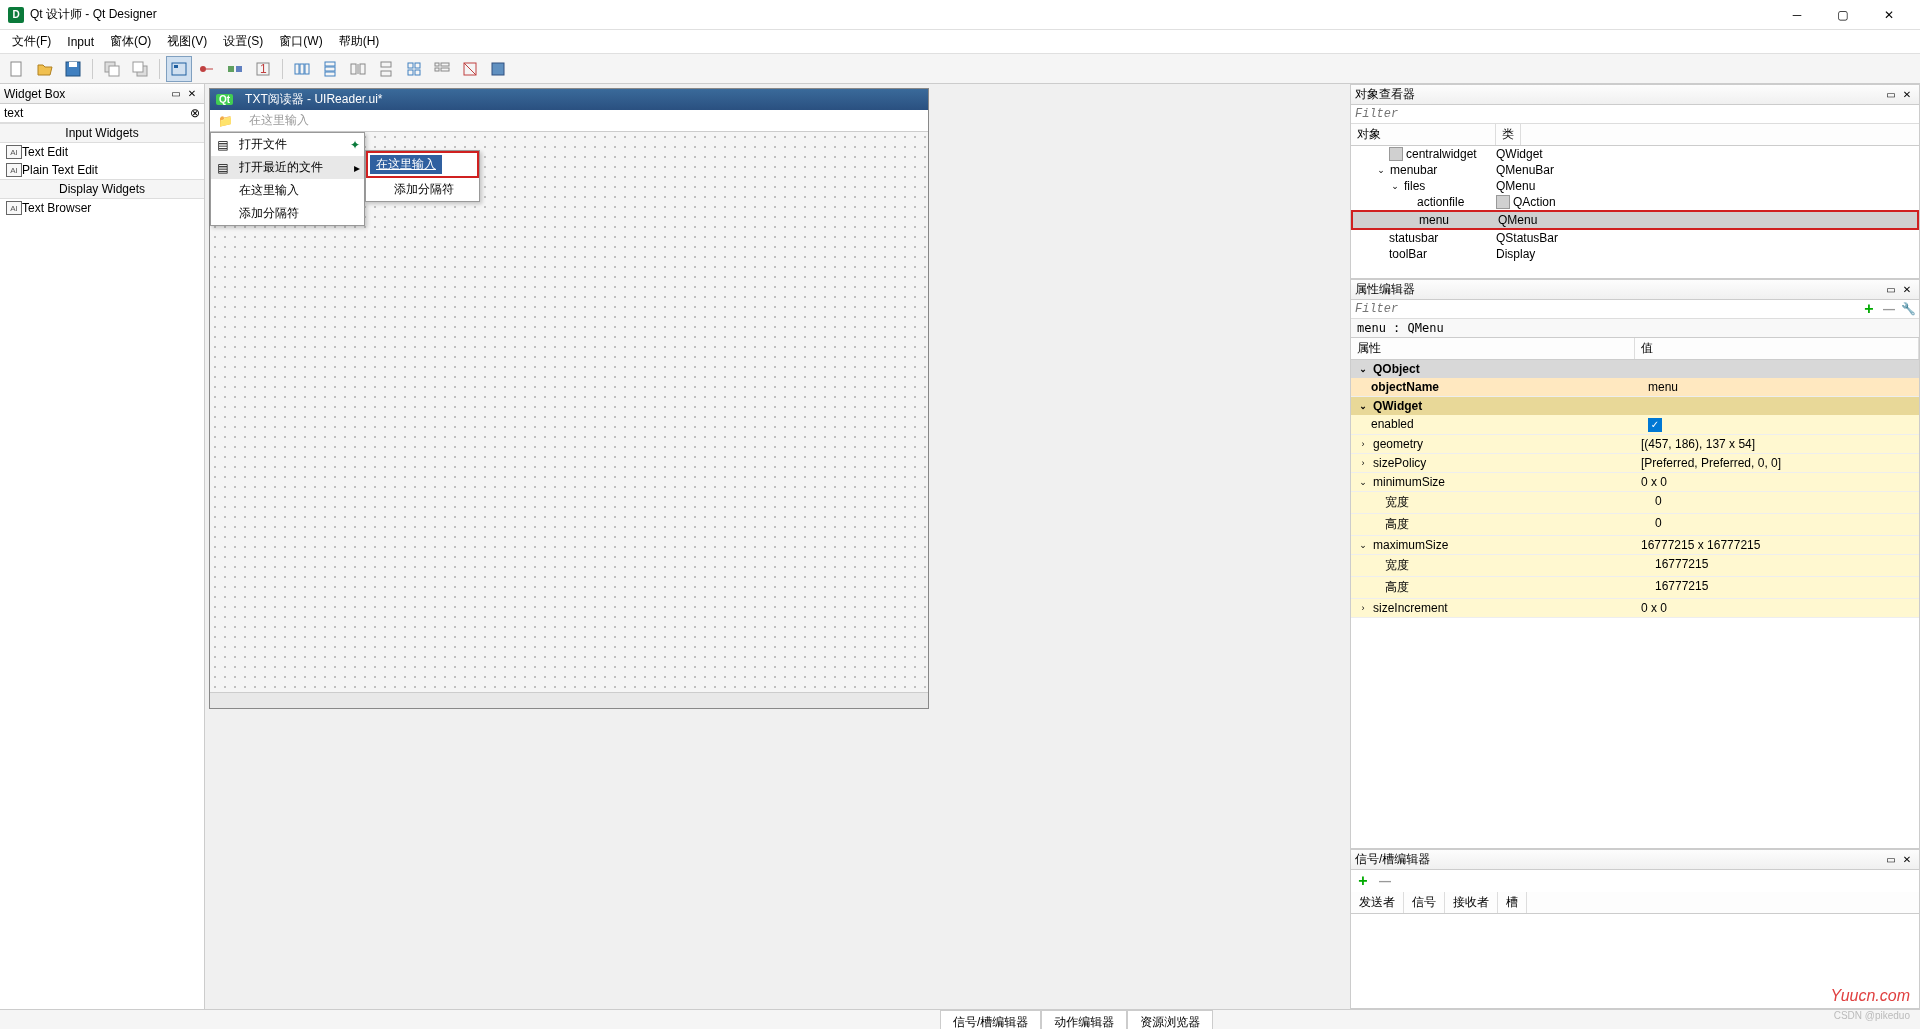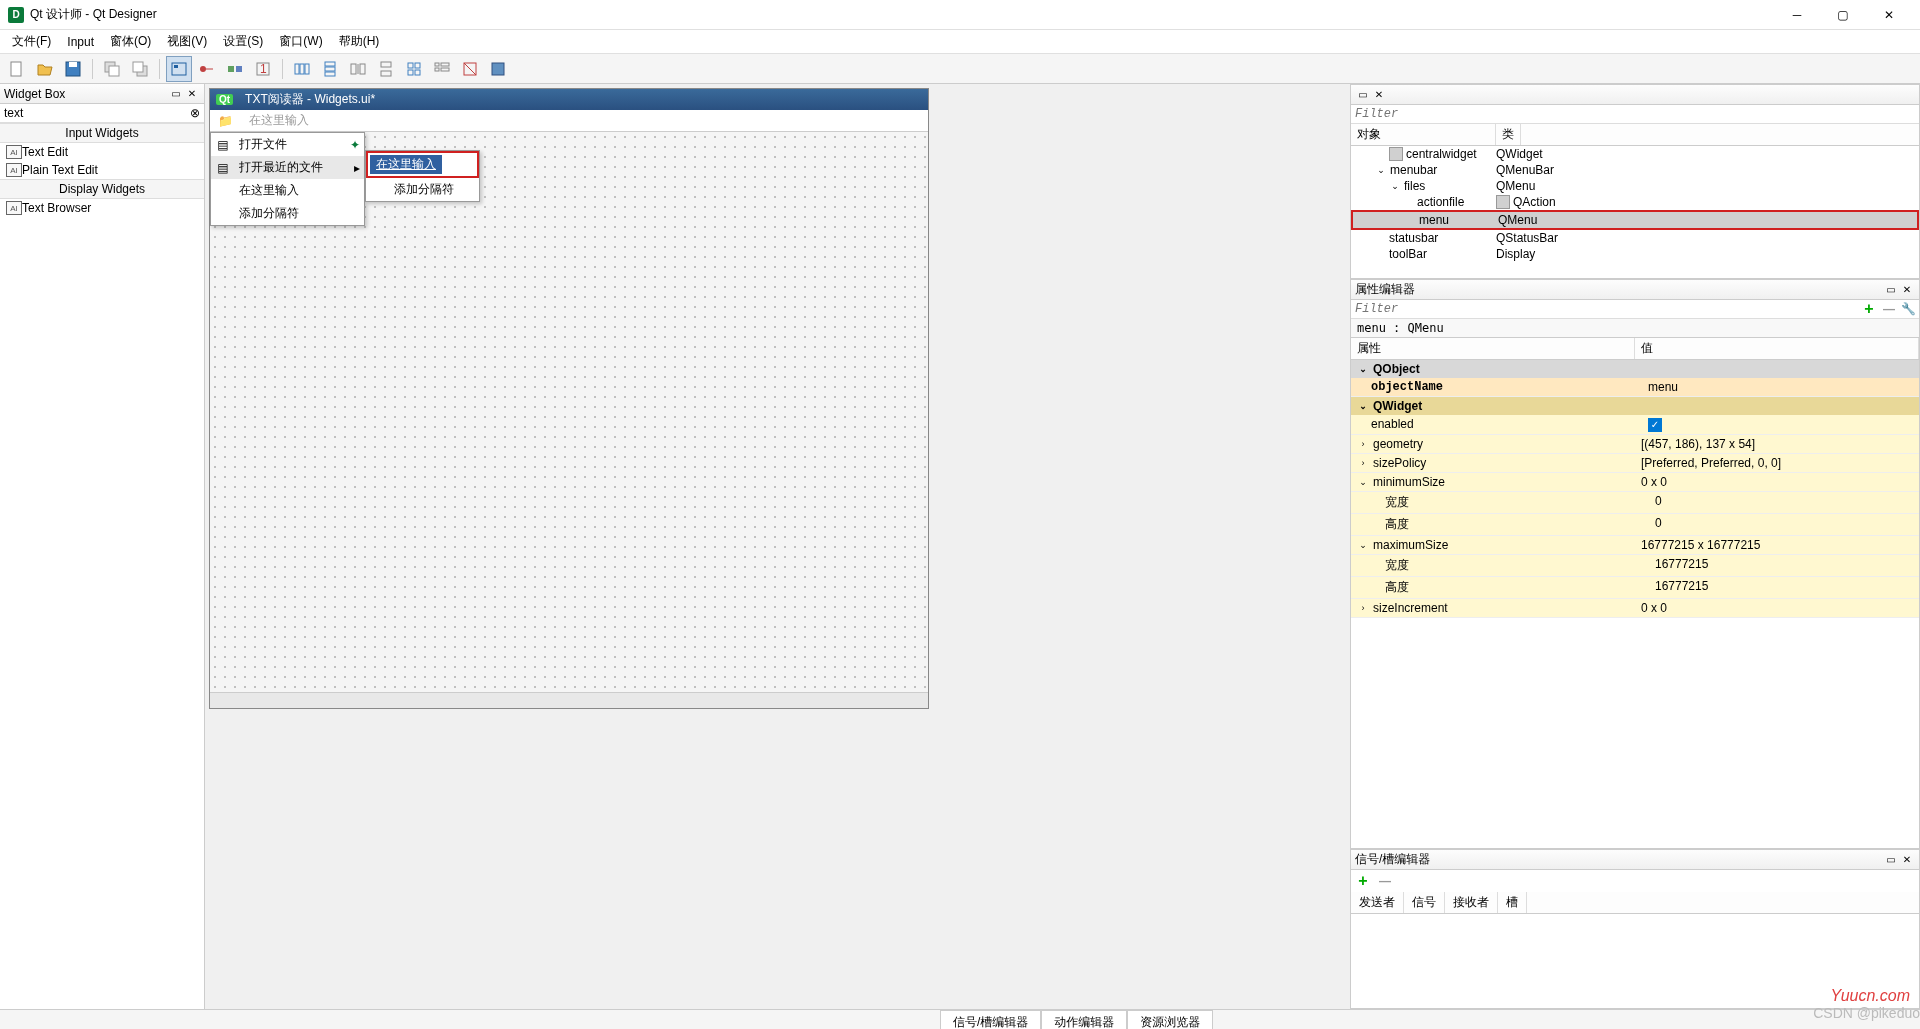--- a/index.html
+++ b/index.html
@@ -81,35 +81,35 @@
 .prop-header { display: flex; background: #fdfdfd; border-bottom: 1px solid #ccc; }
 .prop-header div { padding: 2px 6px; flex: 1; border-right: 1px solid #ddd; }
 .prop-group { background: #d8d8d8; padding: 2px 6px; font-weight: bold; display: flex; align-items: center; gap: 4px; }
 .prop-group.qobject { background: #d8d8d8; }
 .prop-group.qwidget { background: #e8d898; }
 .prop-row { display: flex; border-bottom: 1px solid #eee; }
 .prop-row.orange { background: #ffe8c0; }
 .prop-row.yellow { background: #fff8d0; }
 .prop-row .pname { flex: 1; padding: 2px 6px; display: flex; align-items: center; gap: 4px; }
 .prop-row .pval { flex: 1; padding: 2px 6px; }
-.prop-row .pname.bold { font-weight: bold; font-family: Liberation Mono, monospace; }
+.prop-row .pname.bold { font-weight: bold; }
 .chk { width: 14px; height: 14px; background: #0078d4; display: inline-flex; align-items: center; justify-content: center; color: #fff; font-size: 10px; }
 
 
 .sig-toolbar { display: flex; padding: 2px; gap: 2px; }
 .sig-toolbar .sbtn { width: 20px; height: 18px; display: flex; align-items: center; justify-content: center; }
 .sig-header { display: flex; border-bottom: 1px solid #ccc; background: #fdfdfd; }
 .sig-header div { padding: 2px 8px; border-right: 1px solid #ddd; }
 
 
 .bottom-tabs { height: 24px; background: #f5f5f5; border-top: 1px solid #ccc; display: flex; align-items: center; padding-left: 940px; gap: 0; }
 .bottom-tabs .btab { padding: 3px 12px; border: 1px solid #ccc; border-bottom: none; background: #fff; cursor: pointer; }
 
 .watermark { position: absolute; bottom: 24px; right: 10px; color: #e04040; font-size: 16px; font-style: italic; }
-.watermark2 { position: absolute; bottom: 8px; right: 0; color: #bbb; font-size: 14px; margin-top: 15px; }
+.watermark2 { position: absolute; bottom: 8px; right: 10px; color: #bbb; font-size: 10px; margin-top: 15px; }
 
 .filter-row { display: flex; align-items: center; border-bottom: 1px solid #ddd; }
 .filter-row input { flex: 1; }
 .filter-row .fbtn { width: 20px; text-align: center; cursor: pointer; }
 .plus-green { color: #0a0; font-weight: bold; font-size: 16px; }
 .minus-grey { color: #999; font-weight: bold; }
 </style>
 </head>
 <body>
 
@@ -270,21 +270,21 @@
           <span class="wb-icon">AI</span>
           <span>Text Browser</span>
         </div>
     </div>
   </div>
 
   <div class="center-panel">
     <div class="design-window">
       <div class="design-title">
         <span class="qt-badge">Qt</span>
-        <span>TXT阅读器 - Widgets.ui*</span>
+        <span>TXT阅读器 - UIReader.ui*</span>
       </div>
       <div class="design-menubar">
         <div class="dm-item">📁</div>
         <div class="dm-placeholder">在这里输入</div>
       </div>
       <div class="design-canvas">
 
         <div class="dropdown" style="left:0; top:0; width:155px;">
           <div class="dd-item">
             <span class="dd-icon">▤</span>
@@ -314,20 +314,21 @@
         </div>
       </div>
       <div class="scroll-h"></div>
     </div>
   </div>
 
   <div class="right-panel">
 
     <div class="right-sub" style="height:195px;">
       <div class="panel-header">
+        <div class="ptitle">对象查看器</div>
         <div class="pbtn">▭</div>
         <div class="pbtn">✕</div>
       </div>
       <input class="filter-input" placeholder="Filter" style="">
       <div class="obj-header">
         <div style="width:145px">对象</div>
         <div>类</div>
       </div>
       <div class="obj-tree">
         <div class="obj-row">

